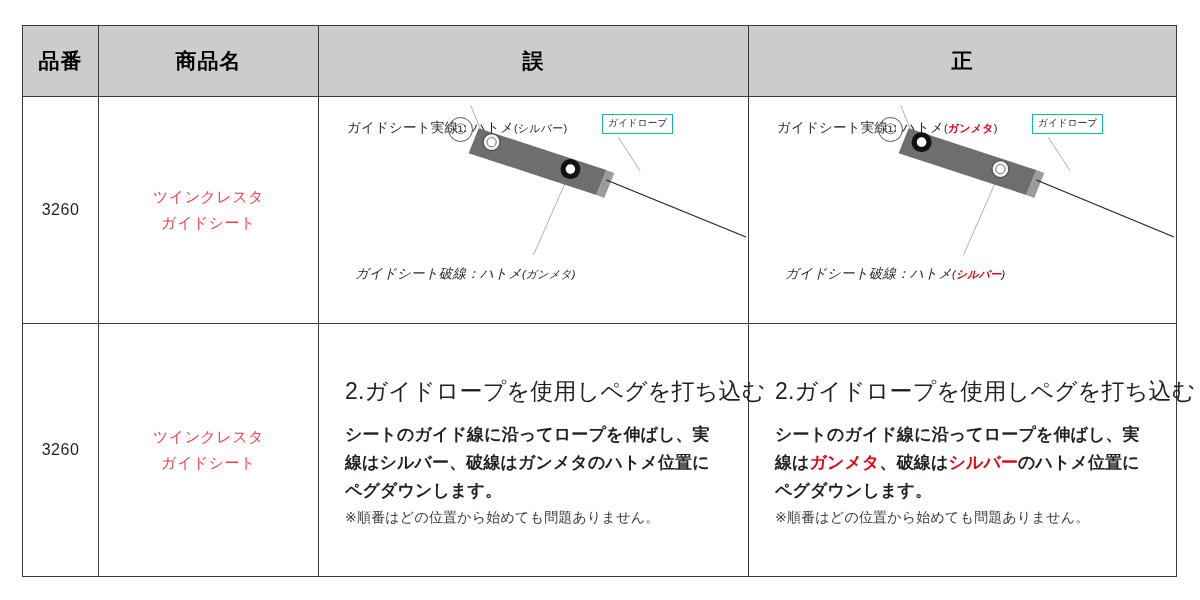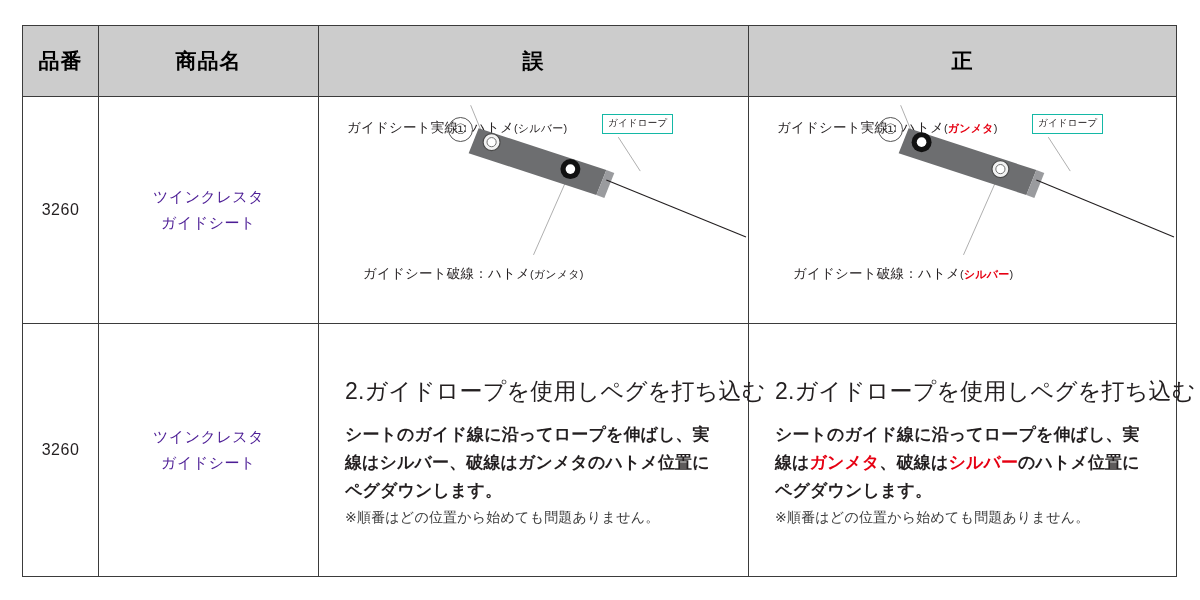--- a/index.html
+++ b/index.html
@@ -52,21 +52,21 @@
   .cell-code {
     text-align: center;
     font-size: 16px;
     color: #231f20;
     letter-spacing: .5px;
   }
   .cell-name {
     text-align: center;
     font-size: 15px;
     line-height: 1.75;
-    color: #4c1d95;
+    color: #ef4444;
     letter-spacing: .5px;
   }
 
   .row-diagram td { height: 226px; }
   .row-text td    { height: 252px; }
 
   
   .diagram {
     position: relative;
     width: 100%;
@@ -77,21 +77,21 @@
     position: absolute;
     font-size: 13.5px;
     letter-spacing: .2px;
     white-space: nowrap;
     color: #231f20;
   }
   .dg-label .sm { font-size: 11px; }
   .dg-label .hl { color: #e60012; font-weight: bold; }
 
   .lbl-top    { left: 28px;  top: 22px; text-align: right; }
-  .lbl-bottom { left: 44px;  top: 168px; }
+  .lbl-bottom { left: 36px;  top: 168px; font-style: italic; }
 
   .rope-box {
     position: absolute;
     left: 283px;
     top: 17px;
     border: 1px solid #14b8a6;
     background: #ffffff;
     font-size: 9.5px;
     padding: 2px 5px 3px;
     letter-spacing: .2px;

